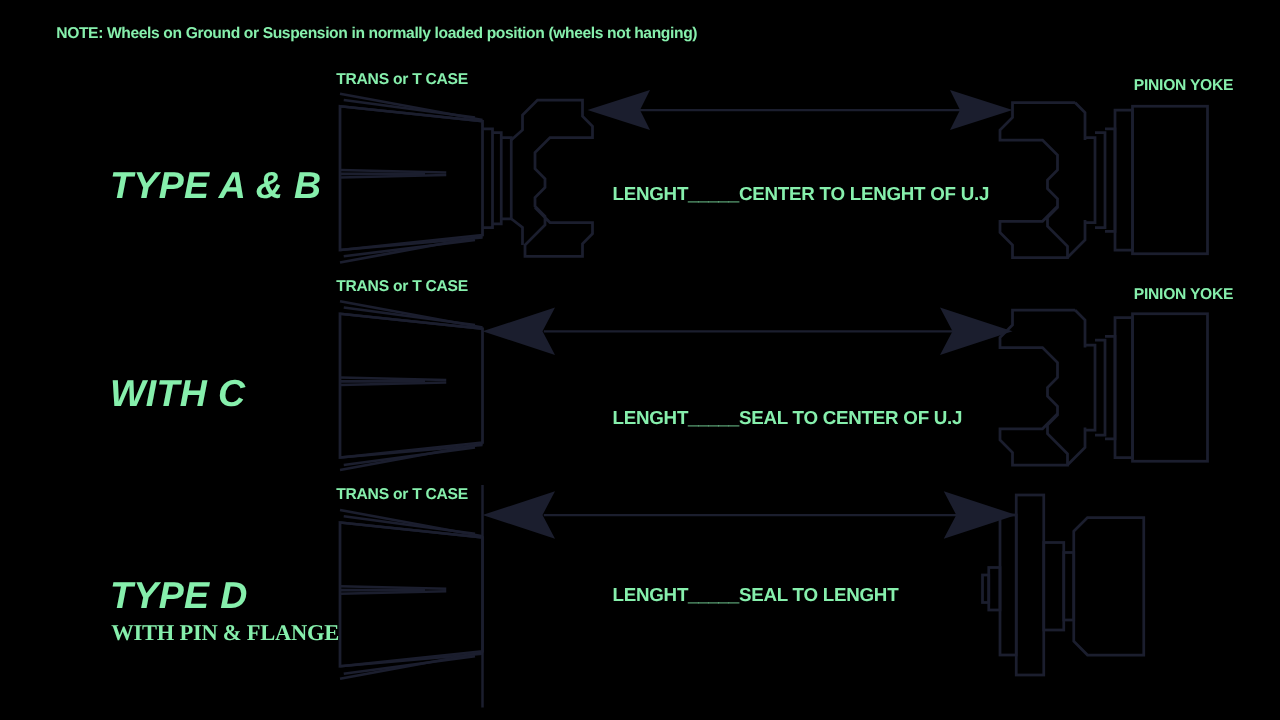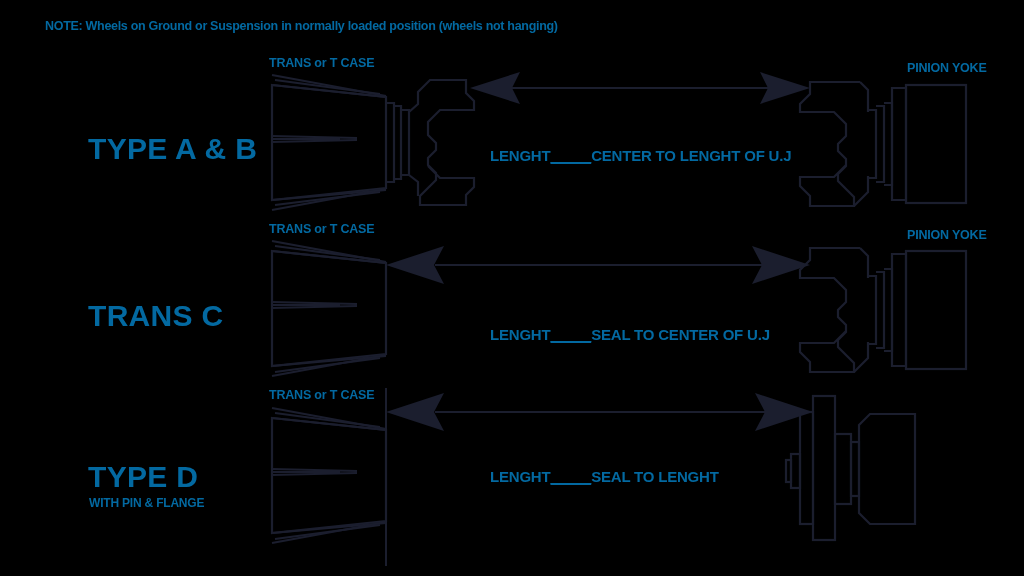--- a/index.html
+++ b/index.html
@@ -16,52 +16,53 @@
     font-family: "Liberation Sans", sans-serif;
   }
   .svg-layer {
     position: absolute;
     inset: 0;
     width: 1024px;
     height: 576px;
   }
   .txt {
     position: absolute;
-    color: #0369a1;
+    color: #86efac;
     font-family: "Liberation Sans", sans-serif;
     font-weight: bold;
     white-space: nowrap;
     letter-spacing: -0.2px;
     line-height: 1;
   }
   .note {
     left: 45px;
     top: 20px;
     font-size: 12.5px;
     letter-spacing: -0.3px;
   }
   .type-label {
     font-size: 30px;
     letter-spacing: 0.3px;
+    font-style: italic;
   }
   .type-sub {
-    font-size: 12px;
-    letter-spacing: -0.2px;
+    font-size: 18px;
+    letter-spacing: -0.2px;
+    font-family: Liberation Serif, serif;
   }
   .part-label {
     font-size: 12.5px;
     letter-spacing: -0.2px;
     text-align: center;
   }
   .dim-label {
     font-size: 15px;
     letter-spacing: -0.2px;
   }
   .blank-ul {
-    text-decoration: underline;
     text-decoration-thickness: 2px;
     text-underline-offset: 1px;
   }
   .r1-type   { left: 88px;  top: 134px; }
   .r2-type   { left: 88px;  top: 301px; }
   .r3-type   { left: 88px;  top: 462px; }
   .r3-sub    { left: 89px;  top: 497px; }
   .r1-trans  { left: 269px; top: 57px;  }
   .r2-trans  { left: 269px; top: 223px; }
   .r3-trans  { left: 269px; top: 389px; }
@@ -198,21 +199,21 @@
     </g>
   </svg>
 
   <div class="txt note">NOTE: Wheels on Ground or Suspension in normally loaded position (wheels not hanging)</div>
 
   <div class="txt type-label r1-type">TYPE A &amp; B</div>
   <div class="txt part-label r1-trans">TRANS or T CASE</div>
   <div class="txt part-label r1-yoke">PINION YOKE</div>
   <div class="txt dim-label r1-dim"><span>LENGHT</span><span class="blank-ul">_____</span><span>CENTER TO LENGHT OF U.J</span></div>
 
-  <div class="txt type-label r2-type">TRANS C</div>
+  <div class="txt type-label r2-type">WITH C</div>
   <div class="txt part-label r2-trans">TRANS or T CASE</div>
   <div class="txt part-label r2-yoke">PINION YOKE</div>
   <div class="txt type-label r3-type">TYPE D</div>
 
   <div class="txt dim-label r2-dim"><span>LENGHT</span><span class="blank-ul">_____</span><span>SEAL TO CENTER OF U.J</span></div>
   <div class="txt type-sub r3-sub">WITH PIN &amp; FLANGE</div>
   <div class="txt part-label r3-trans">TRANS or T CASE</div>
   <div class="txt dim-label r3-dim"><span>LENGHT</span><span class="blank-ul">_____</span><span>SEAL TO LENGHT</span></div>
 
 </div>

